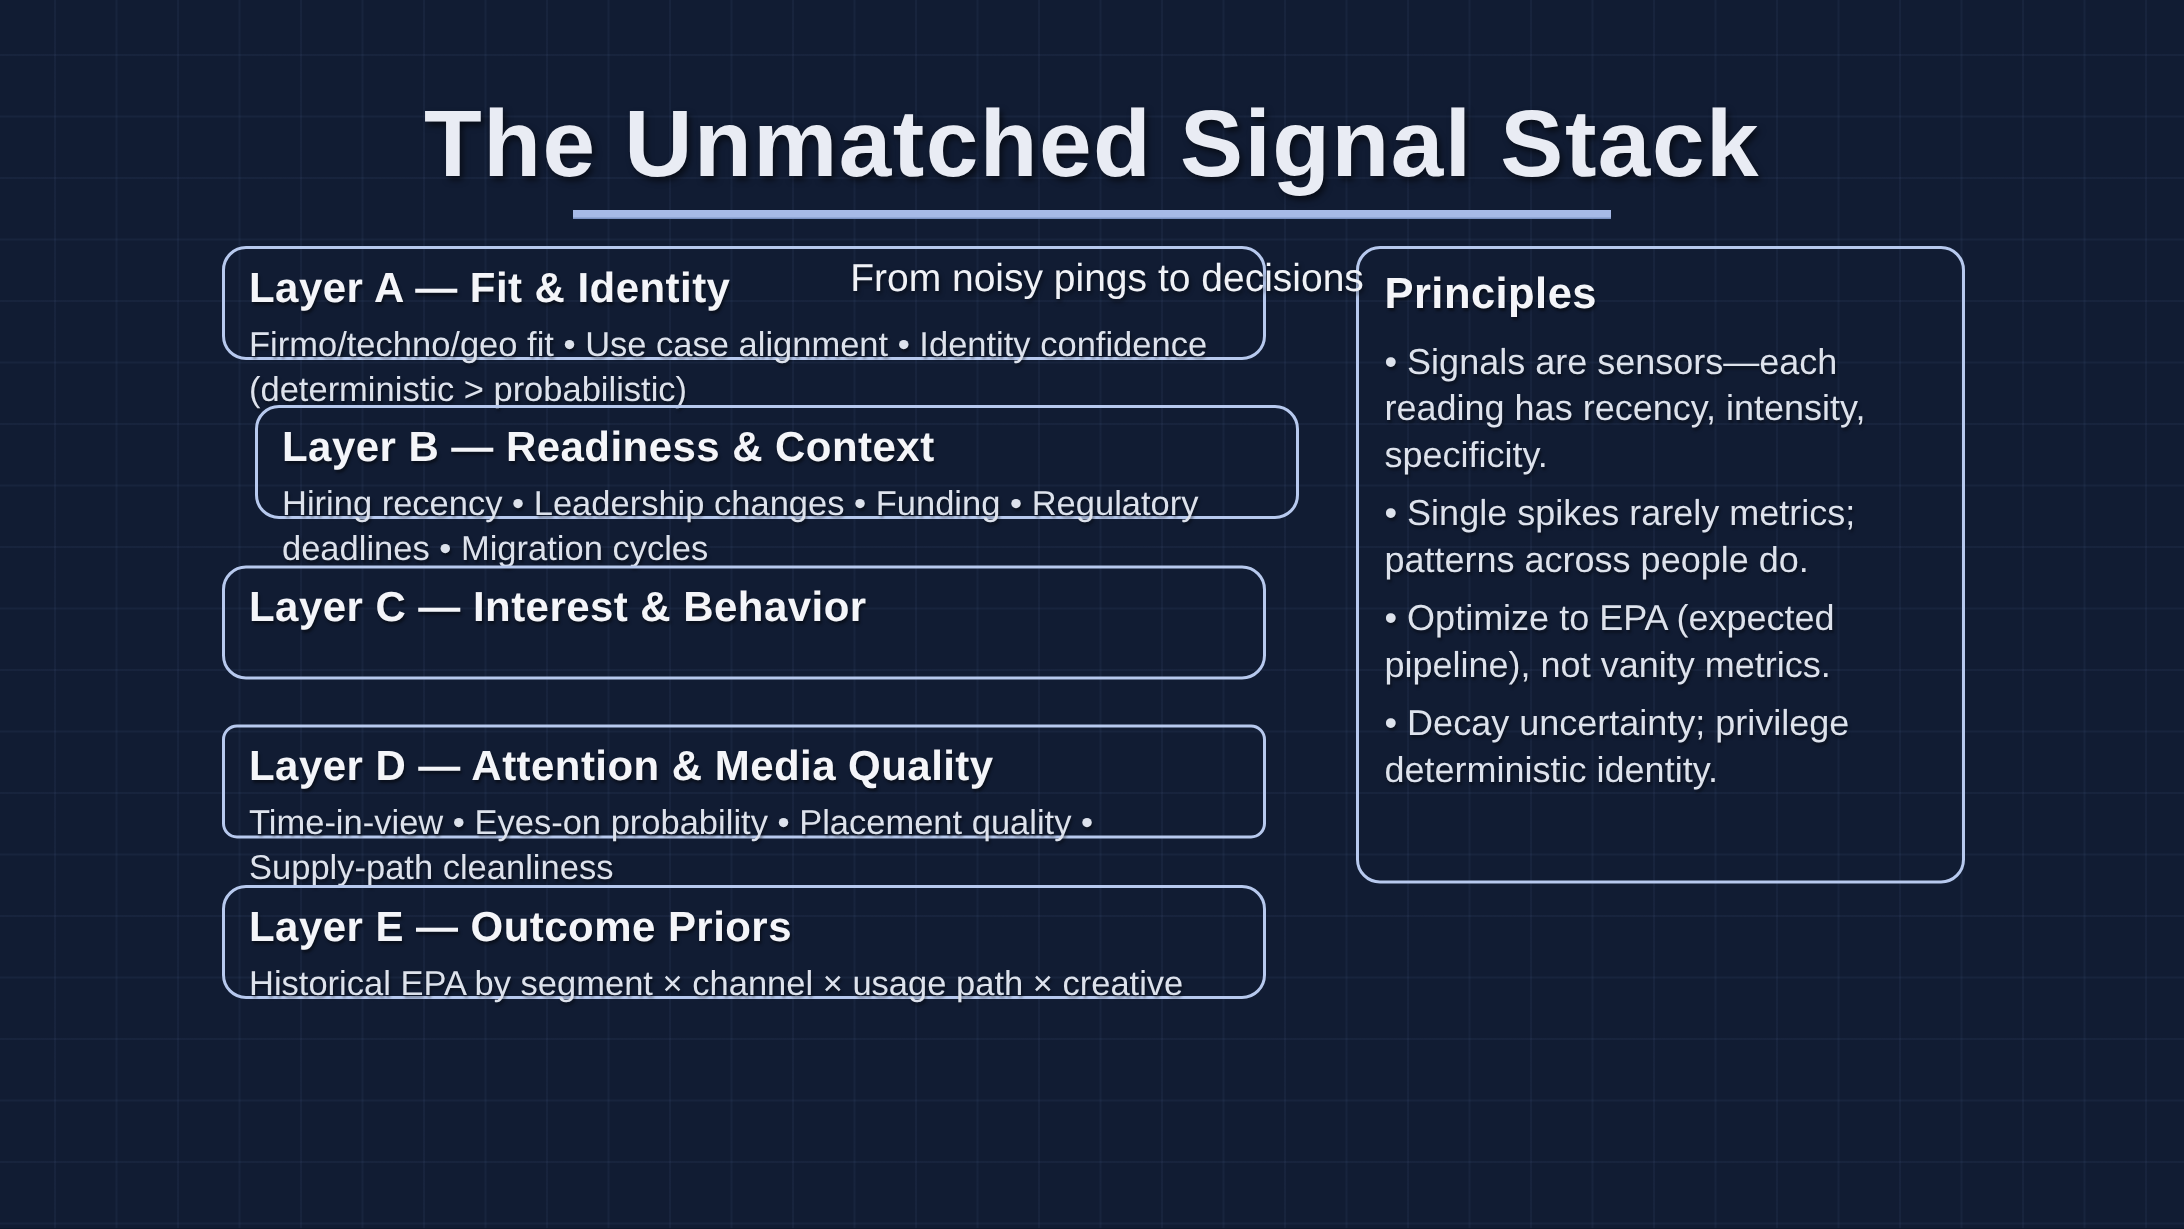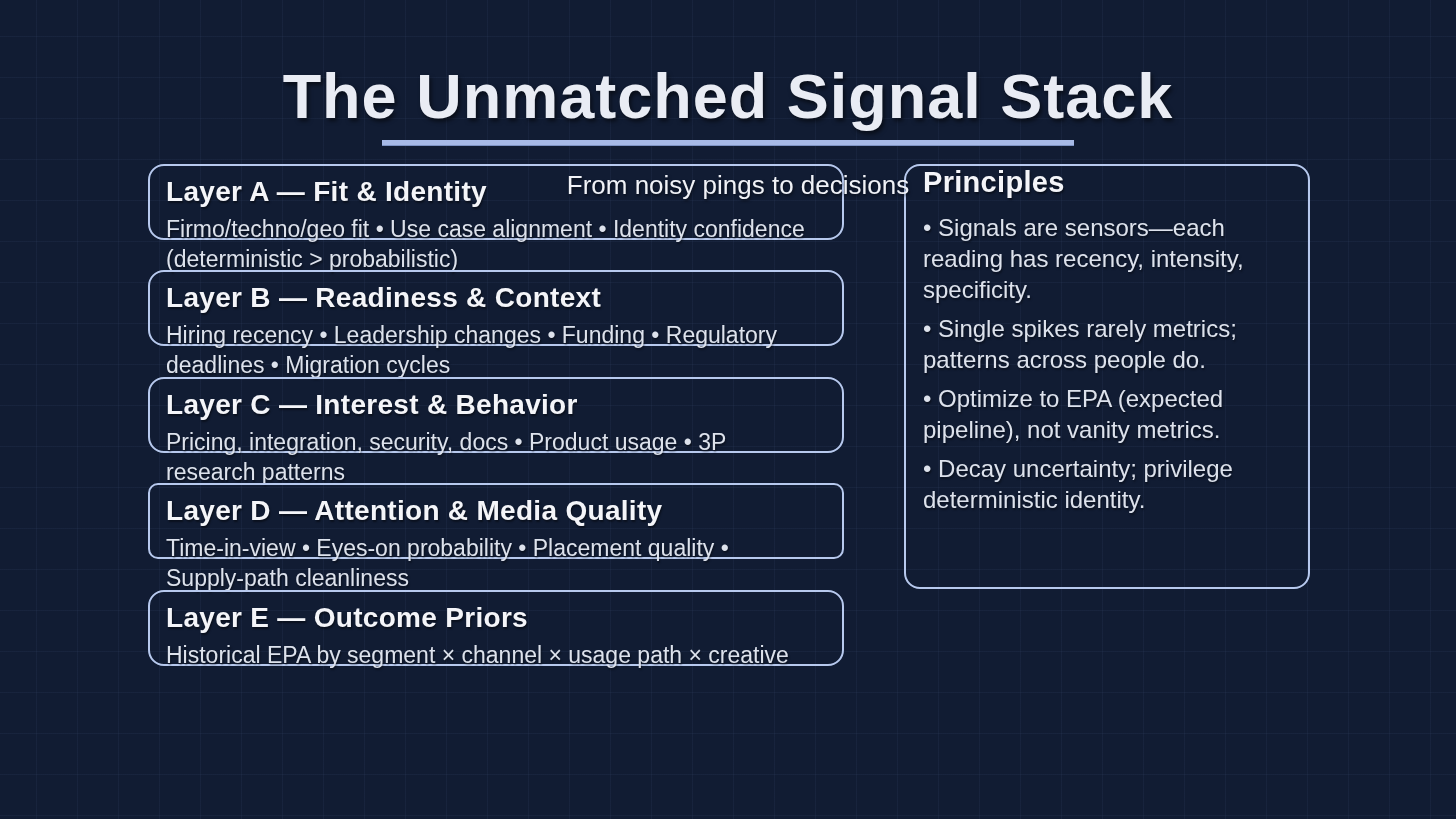--- a/index.html
+++ b/index.html
@@ -63,21 +63,21 @@
     width: 696px;
     height: 76px;
     box-sizing: border-box;
     border: 2px solid #b7c9ee;
     border-radius: 16px;
     padding: 7px 18px 0 16px;
     overflow: visible;
     z-index: 2;
   }
   .layer-box.pos-a { top: 164px; }
-  .layer-box.pos-b { top: 270px; }
+  .layer-box.pos-b { top: 270px; margin-left: 22px; }
   .layer-box.pos-c { top: 377px; }
   .layer-box.pos-d { top: 483px; border-radius: 10px; }
   .layer-box.pos-e { top: 590px; }
   .layer-heading {
     margin: 0;
     font-size: 28px;
     font-weight: bold;
     line-height: 38px;
     letter-spacing: 0.3px;
     color: #f4f5f9;
@@ -94,21 +94,21 @@
   }
   .principles-box {
     position: absolute;
     left: 904px;
     top: 164px;
     width: 406px;
     height: 425px;
     box-sizing: border-box;
     border: 2px solid #b7c9ee;
     border-radius: 16px;
-    padding: 0 17px 0 17px;
+    padding: 14px 17px 0 17px;
     z-index: 2;
   }
   .principles-heading {
     margin: 0 0 13px 0;
     font-size: 29px;
     font-weight: bold;
     letter-spacing: 0.3px;
     color: #f4f5f9;
     text-shadow: 1px 2px 2px rgba(0,0,0,0.45);
   }
@@ -134,21 +134,20 @@
     <p class="layer-body">Firmo/techno/geo fit • Use case alignment • Identity confidence (deterministic &gt; probabilistic)</p>
   </section>
 
   <section class="layer-box pos-b">
     <h2 class="layer-heading">Layer B — Readiness &amp; Context</h2>
     <p class="layer-body">Hiring recency • Leadership changes • Funding • Regulatory deadlines • Migration cycles</p>
   </section>
 
   <section class="layer-box pos-c">
     <h2 class="layer-heading">Layer C — Interest &amp; Behavior</h2>
-    <p class="layer-body">Pricing, integration, security, docs • Product usage • 3P research patterns</p>
   </section>
 
   <section class="layer-box pos-d">
     <h2 class="layer-heading">Layer D — Attention &amp; Media Quality</h2>
     <p class="layer-body">Time-in-view • Eyes-on probability • Placement quality • Supply-path cleanliness</p>
   </section>
 
   <section class="layer-box pos-e">
     <h2 class="layer-heading">Layer E — Outcome Priors</h2>
     <p class="layer-body">Historical EPA by segment × channel × usage path × creative</p>

